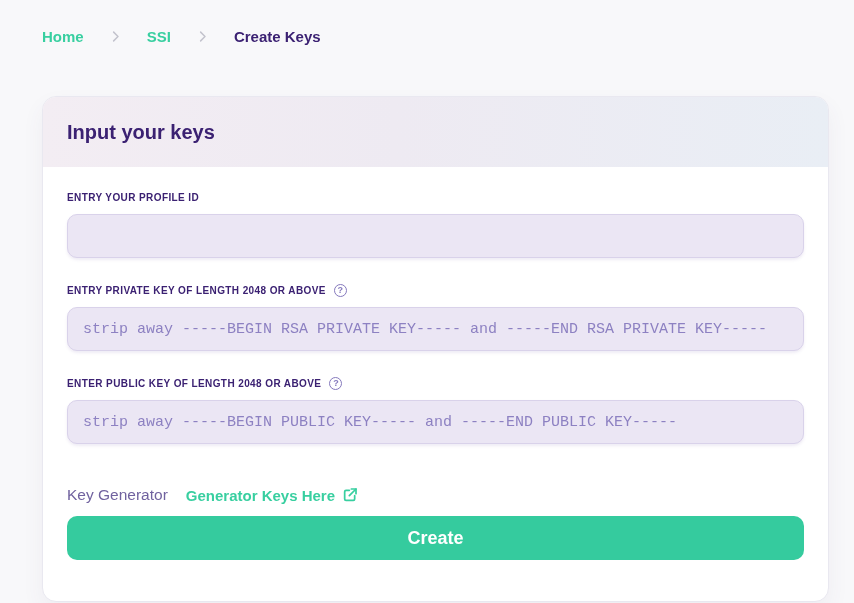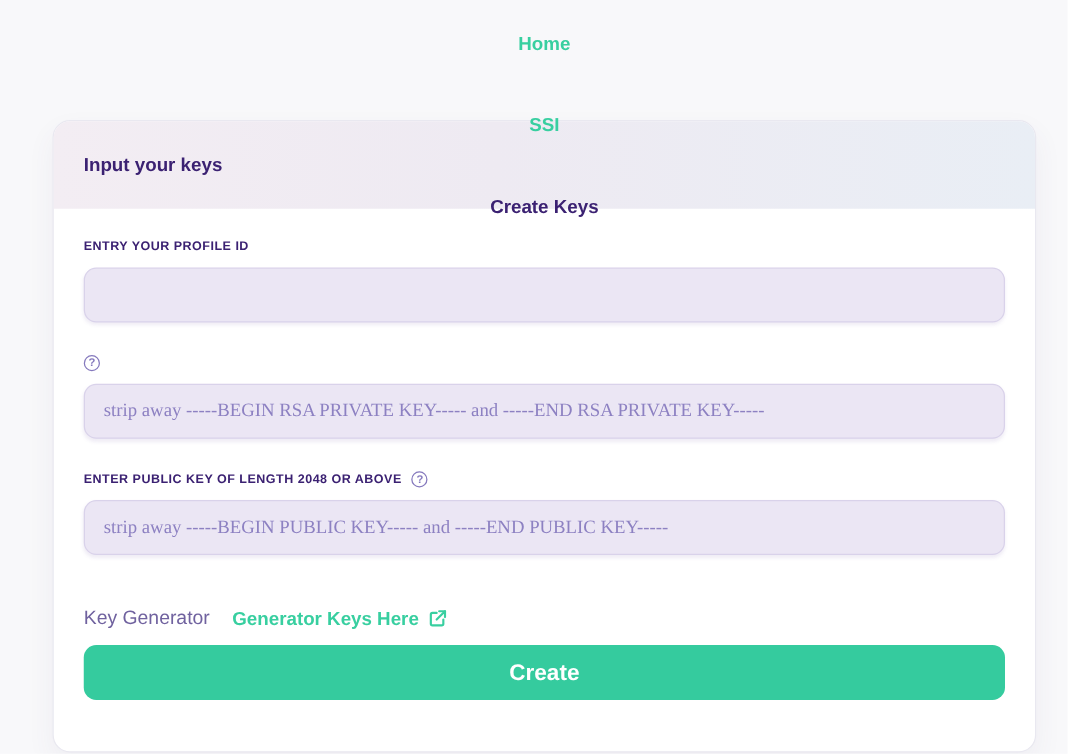--- a/index.html
+++ b/index.html
@@ -6,21 +6,21 @@
   html, body { margin: 0; padding: 0; }
   body {
     width: 854px; height: 603px;
     background: #f8f8fa;
     font-family: "Liberation Sans", sans-serif;
     overflow: hidden;
   }
   .page { padding: 27px 25px 0 42px; }
 
   
-  .breadcrumb { display: flex; align-items: center; gap: 24px; height: 18px; flex-direction: column; }
+  .breadcrumb { display: flex; align-items: center; gap: 24px; height: 18px; }
   .crumb-link {
     color: #38cfa0; font-size: 15px; font-weight: 600;
     text-decoration: none; cursor: pointer;
   }
   .crumb-current { color: #3b2172; font-size: 15px; font-weight: 700; }
   .chevron { width: 15px; height: 15px; display: block; }
 
   
   .card {
     margin-top: 51px;
@@ -29,21 +29,21 @@
     border-radius: 14px;
     box-shadow: 0 10px 22px rgba(80, 70, 120, 0.06);
   }
   .card-header {
     height: 70px;
     display: flex; align-items: center;
     padding: 0 24px;
     background: linear-gradient(90deg, #f3edf3 0%, #eeeaf2 45%, #e9eef5 100%);
     border-radius: 13px 13px 0 0;
   }
-  .card-title { margin: 0; font-size: 15px; font-weight: 800; color: #3b2172; }
+  .card-title { margin: 0; font-size: 20px; font-weight: 800; color: #3b2172; }
   .card-body { padding: 24px 24px 41px; }
 
   
   .field { margin-bottom: 26px; }
   .label-row { display: flex; align-items: center; gap: 8px; margin-bottom: 10px; height: 13px; }
   .field-label {
     font-size: 10px; font-weight: 700; letter-spacing: 0.4px;
     color: #3b2172; text-transform: uppercase; line-height: 13px;
   }
   .help-icon {
@@ -53,21 +53,21 @@
     display: inline-flex; align-items: center; justify-content: center;
     cursor: default;
   }
   .text-input {
     width: 100%; height: 44px;
     background: #ebe6f4;
     border: 1px solid #d9d2ea;
     border-radius: 10px;
     padding: 0 15px;
     font-size: 15px; color: #4a3a85;
-    font-family: Liberation Serif, serif;
+    font-family: Liberation Mono, monospace;
     outline: none;
     box-shadow: 0 2px 3px rgba(120, 100, 170, 0.12);
   }
   .text-input::placeholder { color: #8d81c2; opacity: 1; }
 
   
   .keygen-row { display: flex; align-items: center; gap: 18px; margin: 42px 0 12px; height: 18px; }
   .keygen-label { color: #70629f; font-size: 15.5px; }
   .gen-link {
     display: inline-flex; align-items: center; gap: 7px;
@@ -111,20 +111,21 @@
 
       <div class="field">
         <div class="label-row">
           <span class="field-label">ENTRY YOUR PROFILE ID</span>
         </div>
         <input class="text-input" type="text" placeholder="" style="">
       </div>
 
       <div class="field">
         <div class="label-row">
+          <span class="field-label">ENTRY PRIVATE KEY OF LENGTH 2048 OR ABOVE</span>
           <span class="help-icon">?</span>
         </div>
         <input class="text-input" type="text" placeholder="strip away -----BEGIN RSA PRIVATE KEY----- and -----END RSA PRIVATE KEY-----" style="">
       </div>
 
       <div class="field">
         <div class="label-row">
           <span class="field-label">ENTER PUBLIC KEY OF LENGTH 2048 OR ABOVE</span>
           <span class="help-icon">?</span>
         </div>

